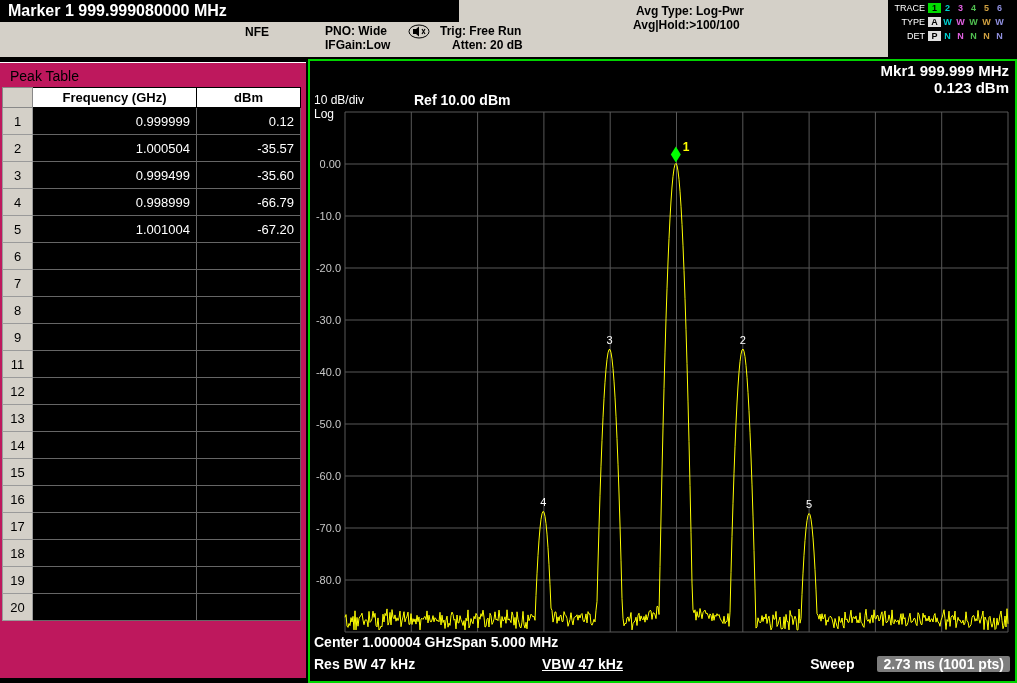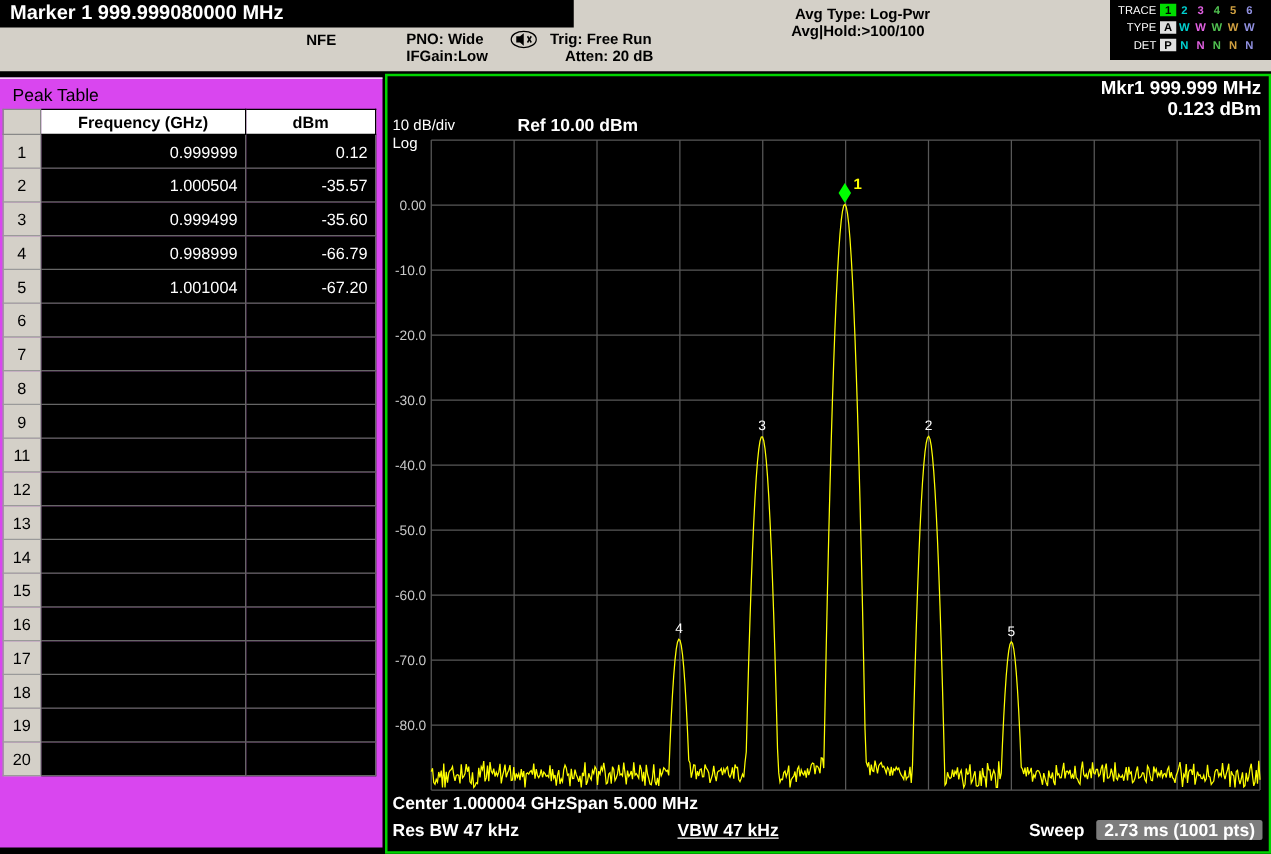--- a/index.html
+++ b/index.html
@@ -14,30 +14,30 @@
   .settings-bar > span { position:absolute; font-size:12px; font-weight:bold; color:#000; white-space:nowrap; }
   .s-nfe    { left:245px; top:25px; }
   .s-pno    { left:325px; top:24px; }
   .s-ifgain { left:325px; top:38px; }
   .s-speaker{ left:408px; top:24px; width:24px; height:16px; }
   .s-trig   { left:440px; top:24px; }
   .s-atten  { left:452px; top:38px; }
   .s-avgtype{ left:636px; top:4px; }
   .s-avghold{ left:633px; top:18px; }
 
-  .trace-block { position:absolute; right:0; top:0; width:129px; height:48px; background:#000; padding:1px 2px; }
+  .trace-block { position:absolute; right:0; top:0; width:129px; height:59px; background:#000; padding:1px 2px; }
   .tr-row  { display:flex; height:14px; align-items:center; }
   .tr-lab  { width:38px; text-align:right; color:#fff; font-size:9px; padding-right:3px; }
   .tr-cell { width:13px; text-align:center; font-size:9px; font-weight:bold; }
   .act-green { background:#00dc00; color:#000 !important; }
   .act-light { background:#e0e0e0; color:#000 !important; }
 
   
   .left-panel { position:absolute; left:0; top:62px; width:306px; height:616px;
-                background:#d946ef; border-top:1px solid #fff; }
+                background:#be185d; border-top:1px solid #fff; }
   .pt-title { font-size:14px; color:#000; padding:5px 0 0 10px; height:24px; }
   table.pt { border-collapse:collapse; margin-left:2px; table-layout:fixed; }
   .pt th { background:#fff; color:#000; font-size:13px; font-weight:bold; height:20px; border:1px solid #000; }
   .pt th.gut { width:30px; background:#d4d0c8; border:1px solid #888; }
   .pt th.cfreq { width:164px; }
   .pt th.cdbm  { width:104px; }
   .pt td { height:27px; font-size:13px; }
   .pt td.gut { color:#000; text-align:center; border:1px solid #9a9a9a; background:#d4d0c8; }
   .pt td.val { background:#000; color:#fff; text-align:right; padding-right:6px; border:1px solid #666; }
 
@@ -49,21 +49,21 @@
   .mkr1 { right:6px; top:1px;  color:#00ff00; font-weight:bold; font-size:15px; }
   .mkr2 { right:6px; top:18px; color:#00ff00; font-weight:bold; font-size:15px; }
   .perdiv { left:4px; top:32px; font-size:12px; color:#ddd; }
   .logl   { left:4px; top:46px; font-size:12px; color:#ddd;text-align:center; }
   .refl   { left:104px; top:31px; font-size:14px; font-weight:bold; }
   .brow1 { left:4px; top:573px; width:696px; display:flex; 
            font-size:14px; font-weight:bold; }
   .brow2 { left:4px; top:595px; width:696px; font-size:14px; font-weight:bold; }
   .vbw { position:absolute; left:228px;text-decoration:underline; }
   .sweepgrp { position:absolute; right:0; top:0; }
-  .sweepbox { background:#7d7d7d; padding:0 6px; margin-left:6px; border-radius:2px; display:inline-block; }
+  .sweepbox { background:#7d7d7d; padding:0 6px; margin-left:19px; border-radius:2px; display:inline-block; }
 </style>
 </head>
 <body>
 
 <div class="screen">
 
   <div class="settings-bar">
     <div class="title-bar">
       <span>Marker 1 999.999080000 MHz</span>
     </div>

